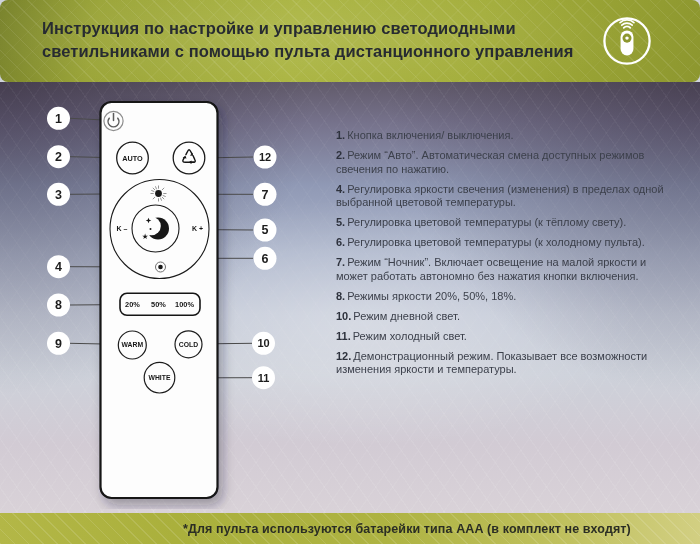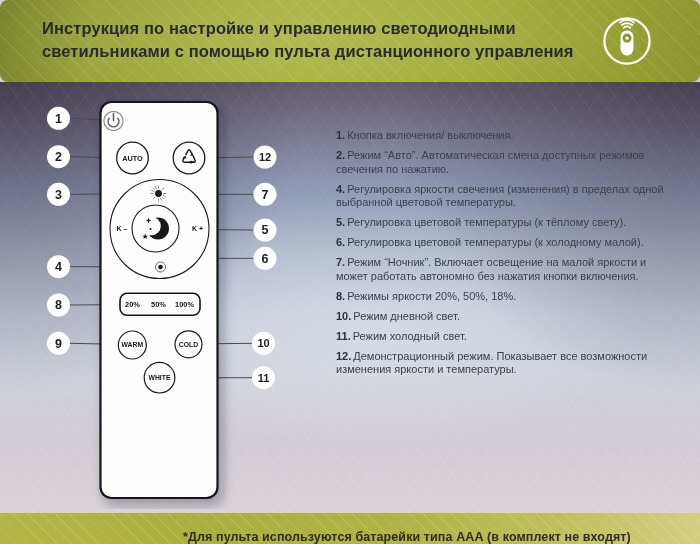--- a/index.html
+++ b/index.html
@@ -52,21 +52,21 @@
     position:absolute; left:308px; top:47px; width:344px;
     font-size:11px; line-height:13.5px; color:#3c404b;margin-left:28px;
   }
   .instr-item { margin-bottom:6.5px; }
   .instr-item .num { font-weight:bold; color:#2e323d; margin-right:2px; }
 
   
   .footer {
     position:absolute; left:0; top:513px; width:700px; height:31px;
     background:linear-gradient(90deg,#b3b747 0%,#aab03c 25%,#aeb342 55%,#bfc05d 80%,#d2cf82 100%);
-    display:flex; align-items:flex-end;
+    display:flex; align-items:center;
   }
   .footer::before {
     content:""; position:absolute; inset:0;
     background:repeating-linear-gradient(45deg, rgba(255,255,255,0.12) 0 1.2px, transparent 1.2px 10px);
   }
   .footer-note {
     position:relative; padding-left:183px;
     font-size:12.5px; font-weight:bold; color:#2b2e24; letter-spacing:.1px;
   }
 </style>
@@ -248,21 +248,21 @@
             <text x="263.5" y="296.7" text-anchor="middle" font-size="11">11</text>
           </g>
       </g>
     </svg>
 
     <div class="instructions">
       <div class="instr-item"><span class="num">1.</span><span>Кнопка включения/ выключения.</span></div>
       <div class="instr-item"><span class="num">2.</span><span>Режим “Авто”. Автоматическая смена доступных режимов свечения по нажатию.</span></div>
       <div class="instr-item"><span class="num">4.</span><span>Регулировка яркости свечения (изменения) в пределах одной выбранной цветовой температуры.</span></div>
       <div class="instr-item"><span class="num">5.</span><span>Регулировка цветовой температуры (к тёплому свету).</span></div>
-      <div class="instr-item"><span class="num">6.</span><span>Регулировка цветовой температуры (к холодному малой).</span></div>
+      <div class="instr-item"><span class="num">6.</span><span>Регулировка цветовой температуры (к холодному пульта).</span></div>
       <div class="instr-item"><span class="num">7.</span><span>Режим “Ночник”. Включает освещение на малой яркости и может работать автономно без нажатия кнопки включения.</span></div>
       <div class="instr-item"><span class="num">8.</span><span>Режимы яркости 20%, 50%, 18%.</span></div>
       <div class="instr-item"><span class="num">10.</span><span>Режим дневной свет.</span></div>
       <div class="instr-item"><span class="num">11.</span><span>Режим холодный свет.</span></div>
       <div class="instr-item"><span class="num">12.</span><span>Демонстрационный режим. Показывает все возможности изменения яркости и температуры.</span></div>
     </div>
   </div>
 
   <div class="footer">
     <div class="footer-note">*Для пульта используются батарейки типа ААА (в комплект не входят)</div>

